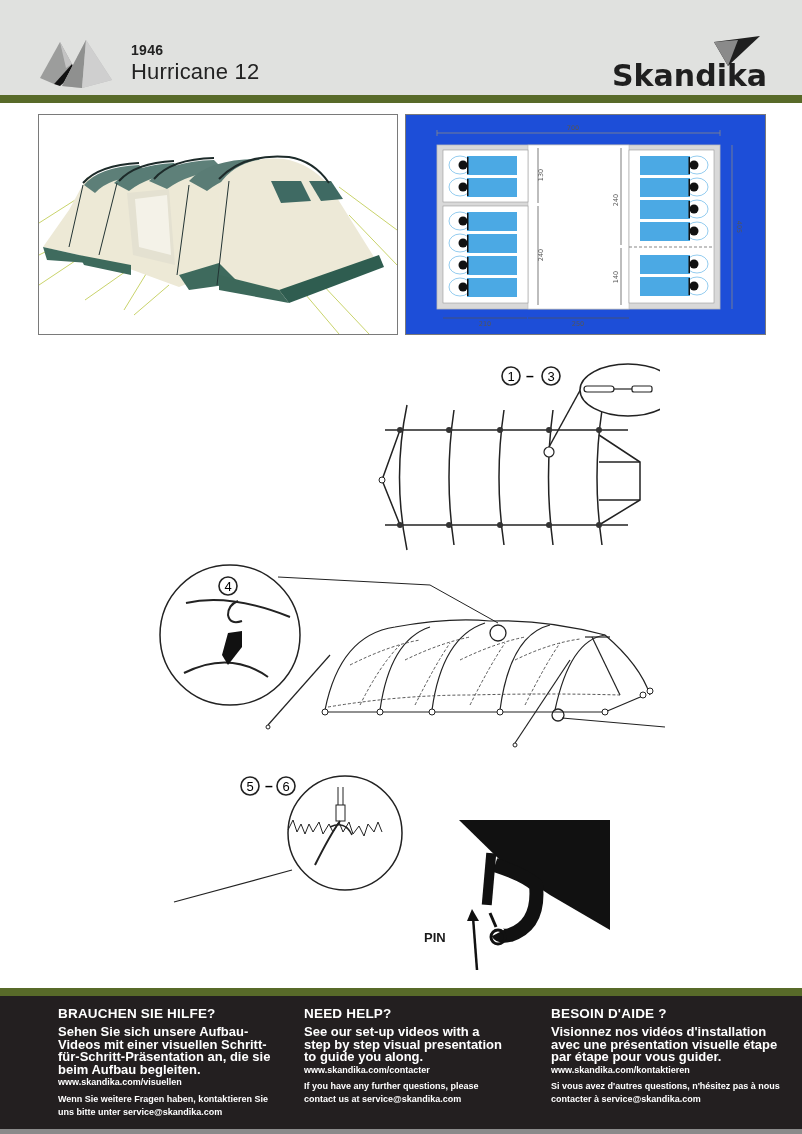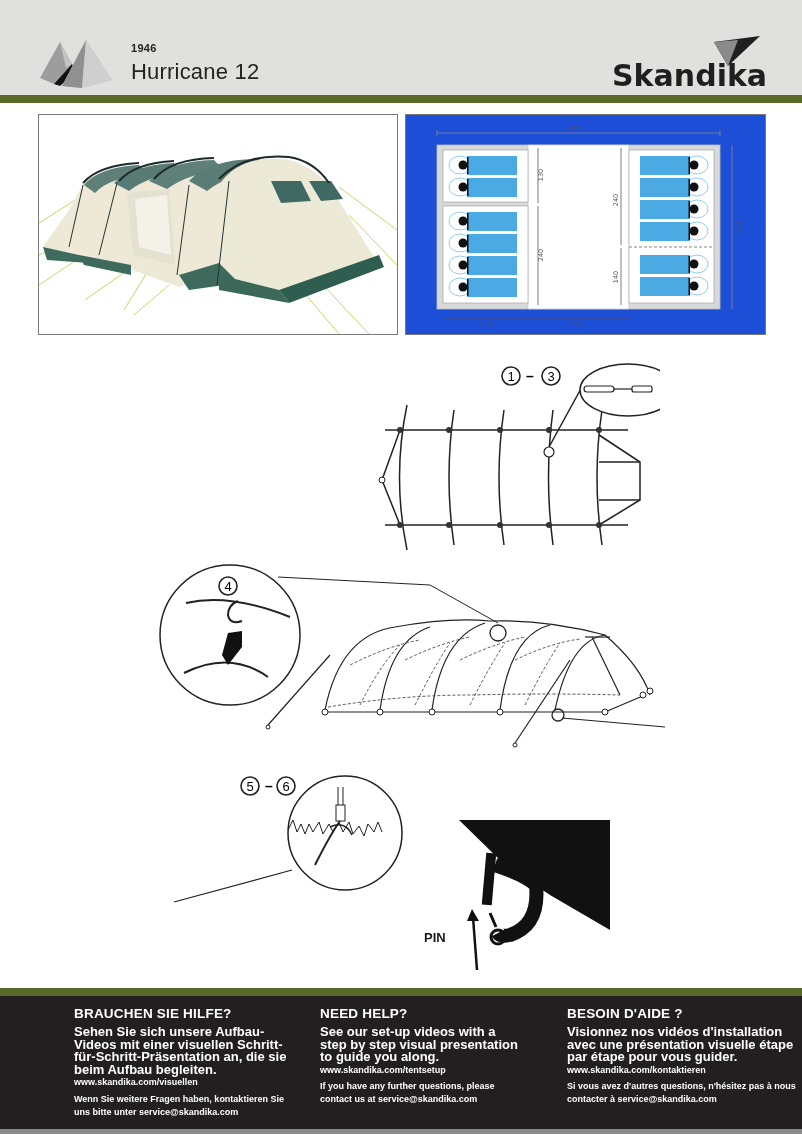--- a/index.html
+++ b/index.html
@@ -1,33 +1,33 @@
 <!DOCTYPE html>
 <html><head>
 <meta charset="utf-8">
 <style>
   html, body { margin:0; padding:0; }
   body { width:802px; height:1134px; background:#ffffff; position:relative; overflow:hidden; font-family:"Liberation Sans", sans-serif; }
   .header { position:absolute; left:0; top:0; width:802px; height:95px; background:#e0e1df; }
   .header-bar { position:absolute; left:0; top:95px; width:802px; height:8px; background:#586a29; }
   .logo-mark { position:absolute; left:36px; top:38px; width:80px; height:52px; }
-  .model-year { position:absolute; left:131px; top:42px; font-size:11px; font-weight:bold; color:#222; letter-spacing:0.3px; }
+  .model-year { position:absolute; left:131px; top:42px; font-size:14px; font-weight:bold; color:#222; letter-spacing:0.3px; }
   .model-name { position:absolute; left:131px; top:59px; font-size:22px; font-weight:normal; color:#222; letter-spacing:0.2px; }
   .brand { position:absolute; left:612px; top:36px; width:145px; height:56px; }
   .brand-word { position:absolute; left:0; top:22px; font-size:30px; font-weight:bold; color:#1f1f1f; letter-spacing:0px; font-family:"DejaVu Sans", sans-serif; }
   .brand-flag { position:absolute; left:102px; top:0; width:46px; height:30px; }
 
   .photo-frame { position:absolute; left:38px; top:114px; width:358px; height:219px; border:1px solid #7a7a7a; background:#fff; overflow:hidden; }
   .plan-frame { position:absolute; left:405px; top:114px; width:359px; height:219px; border:1px solid #7a7a7a; background:#1d4ed8; overflow:hidden; }
 
   .diagram { position:absolute; }
   .footer-bar { position:absolute; left:0; top:988px; width:802px; height:8px; background:#586a29; }
   .footer { position:absolute; left:0; top:996px; width:802px; height:133px; background:#231f20; }
   .footer-bottom { position:absolute; left:0; top:1129px; width:802px; height:5px; background:#8a8a8a; }
-  .help-col { position:absolute; top:10px; color:#ffffff;margin-left:16px; }
+  .help-col { position:absolute; top:10px; color:#ffffff; }
   .help-title { font-size:13.5px; font-weight:bold; letter-spacing:0.2px; margin-bottom:5px; }
   .help-text { font-size:13px; font-weight:bold; line-height:12.5px; }
   .help-link { font-size:9px; font-weight:bold; line-height:12.5px; }
   .help-contact { font-size:9px; font-weight:bold; line-height:13px; margin-top:4px; }
   .pin-label { position:absolute; left:424px; top:930px; font-size:13px; font-weight:bold; color:#1a1a1a; }
 </style>
 </head>
 <body>
 
 <div class="header">
@@ -350,21 +350,21 @@
 <div class="footer">
   <div class="help-col" style="left:58px;width:220px">
     <div class="help-title">BRAUCHEN SIE HILFE?</div>
     <div class="help-text">Sehen Sie sich unsere Aufbau-Videos mit einer visuellen Schritt-für-Schritt-Präsentation an, die sie beim Aufbau begleiten.</div>
     <div class="help-link">www.skandika.com/visuellen</div>
     <div class="help-contact">Wenn Sie weitere Fragen haben, kontaktieren Sie uns bitte unter service@skandika.com</div>
   </div>
   <div class="help-col" style="left:304px;width:200px">
     <div class="help-title">NEED HELP?</div>
     <div class="help-text">See our set-up videos with a step by step visual presentation to guide you along.</div>
-    <div class="help-link">www.skandika.com/tentsetup</div>
+    <div class="help-link">www.skandika.com/contacter</div>
     <div class="help-contact">If you have any further questions, please contact us at service@skandika.com</div>
   </div>
   <div class="help-col" style="left:551px;width:230px">
     <div class="help-title">BESOIN D'AIDE ?</div>
     <div class="help-text">Visionnez nos vidéos d'installation avec une présentation visuelle étape par étape pour vous guider.</div>
     <div class="help-link">www.skandika.com/kontaktieren</div>
     <div class="help-contact">Si vous avez d'autres questions, n'hésitez pas à nous contacter à service@skandika.com</div>
   </div>
 </div>
 <div class="footer-bottom"></div>

